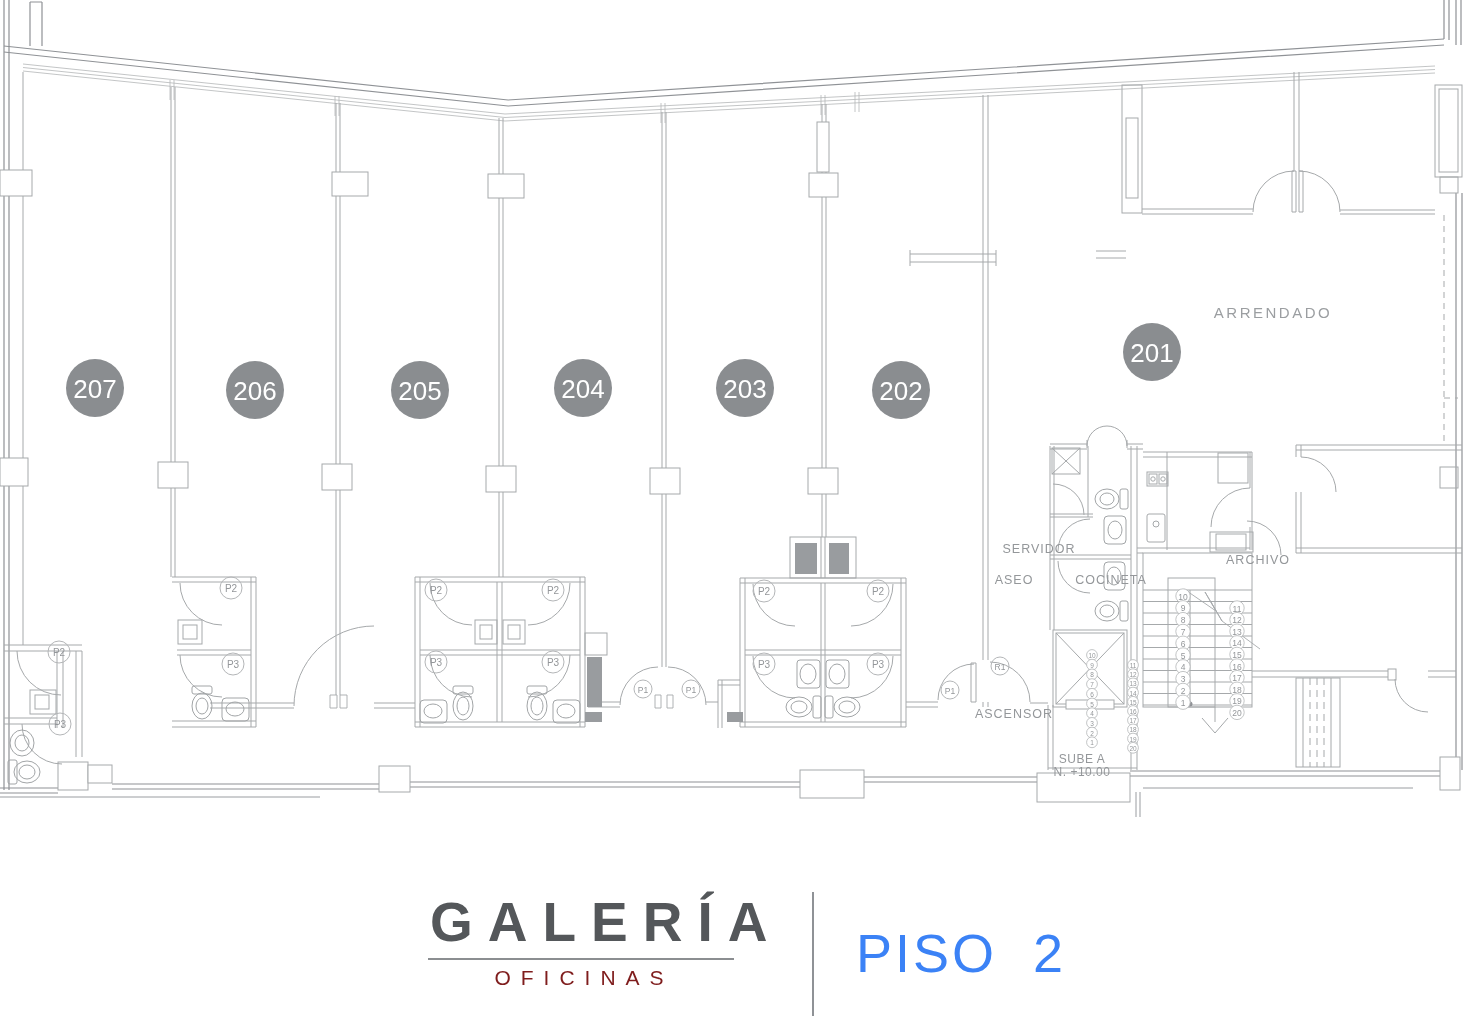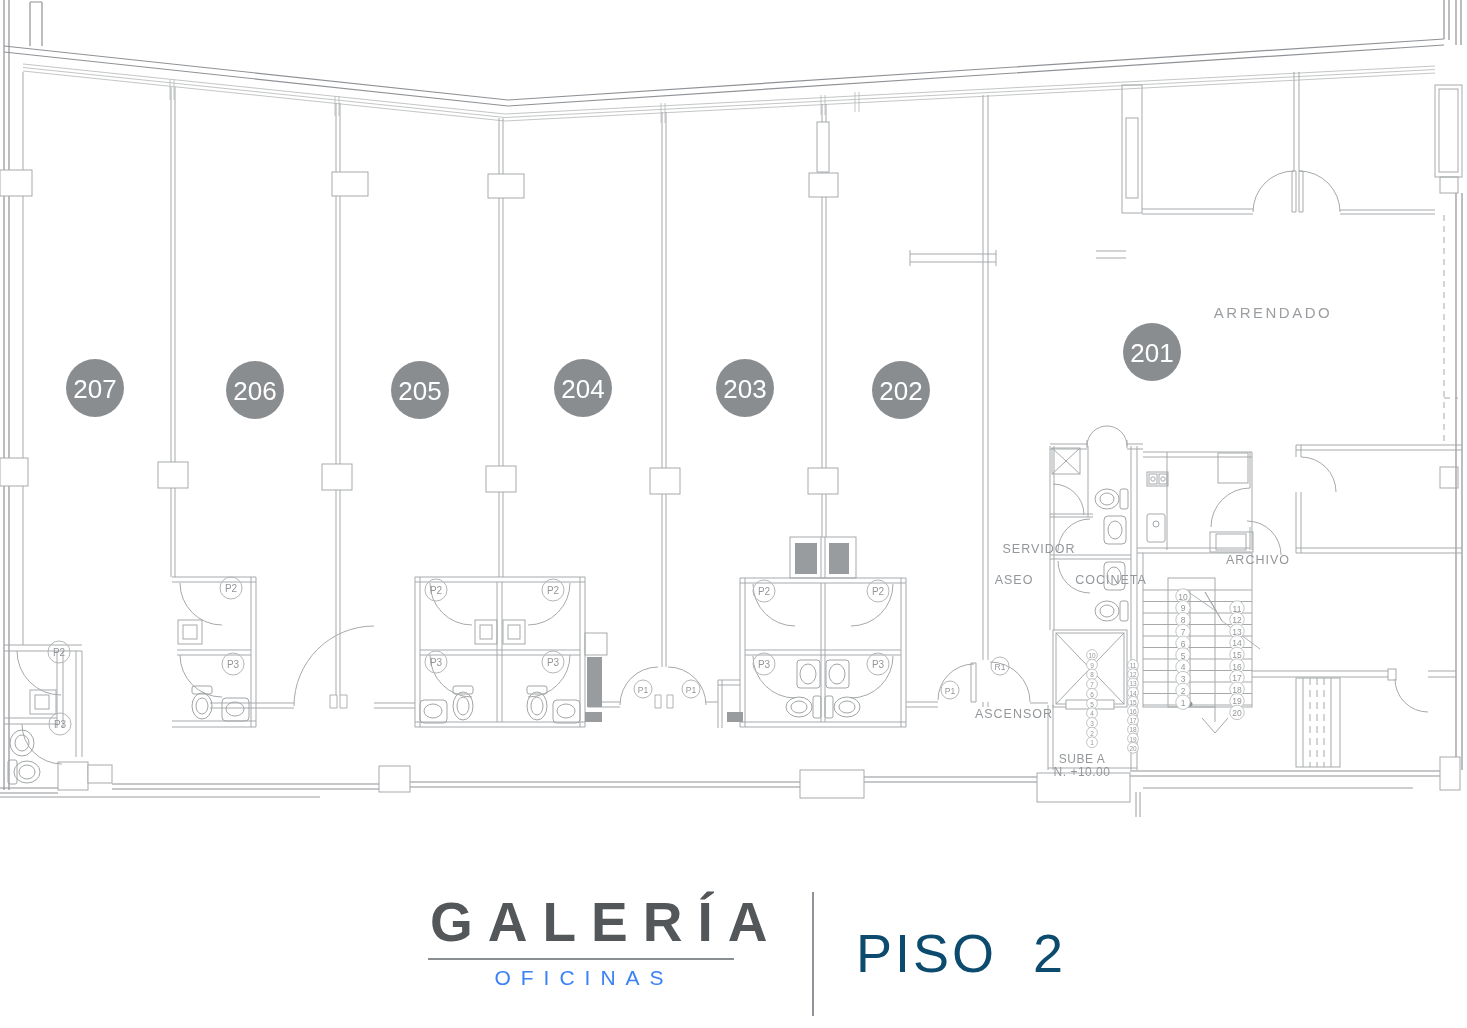--- a/index.html
+++ b/index.html
@@ -8,23 +8,23 @@
   svg{position:absolute;left:0;top:0;}
   svg text{font-family:"Liberation Sans", sans-serif;}
   .t-annot{fill:#94979a;font-size:12.5px;letter-spacing:1px;}
   .t-wide{font-size:15px;letter-spacing:2.5px;fill:#9b9ea1;}
   .t-small{font-size:12px;letter-spacing:.5px;}
   
   .logo-area{position:absolute;left:0;top:878px;width:1467px;height:150px;}
   .brand{position:absolute;left:420px;top:12px;width:322px;text-align:center;}
   .brand-name{font-size:55px;letter-spacing:15px;padding-left:10px;color:#54575a;font-weight:700;}
   .brand-rule{height:2px;background:#8b8e91;margin:4px 8px 6px 8px;}
-  .brand-sub{font-size:21px;letter-spacing:10px;padding-left:6px;color:#3b82f6;}
+  .brand-sub{font-size:21px;letter-spacing:10px;padding-left:6px;color:#7f1d1d;}
   .v-divider{position:absolute;left:812px;top:14px;width:2px;height:124px;background:#8f9296;}
-  .floor-label{position:absolute;left:856px;top:44px;font-size:54px;color:#0c4a6e;
+  .floor-label{position:absolute;left:856px;top:44px;font-size:54px;color:#3b82f6;
                letter-spacing:3px;white-space:pre;}
 </style>
 </head>
 <body>
 
 <svg id="plan" width="1467" height="878" viewBox="0 0 1467 878">
 
   <g fill="none" stroke="#8f9296" stroke-width="1.2">
     <path d="M4,46 L508,100 L1444,39 M4,52 L508,106 L1444,45"></path>
     <path d="M4,0 V790 M9,0 V790"></path>

